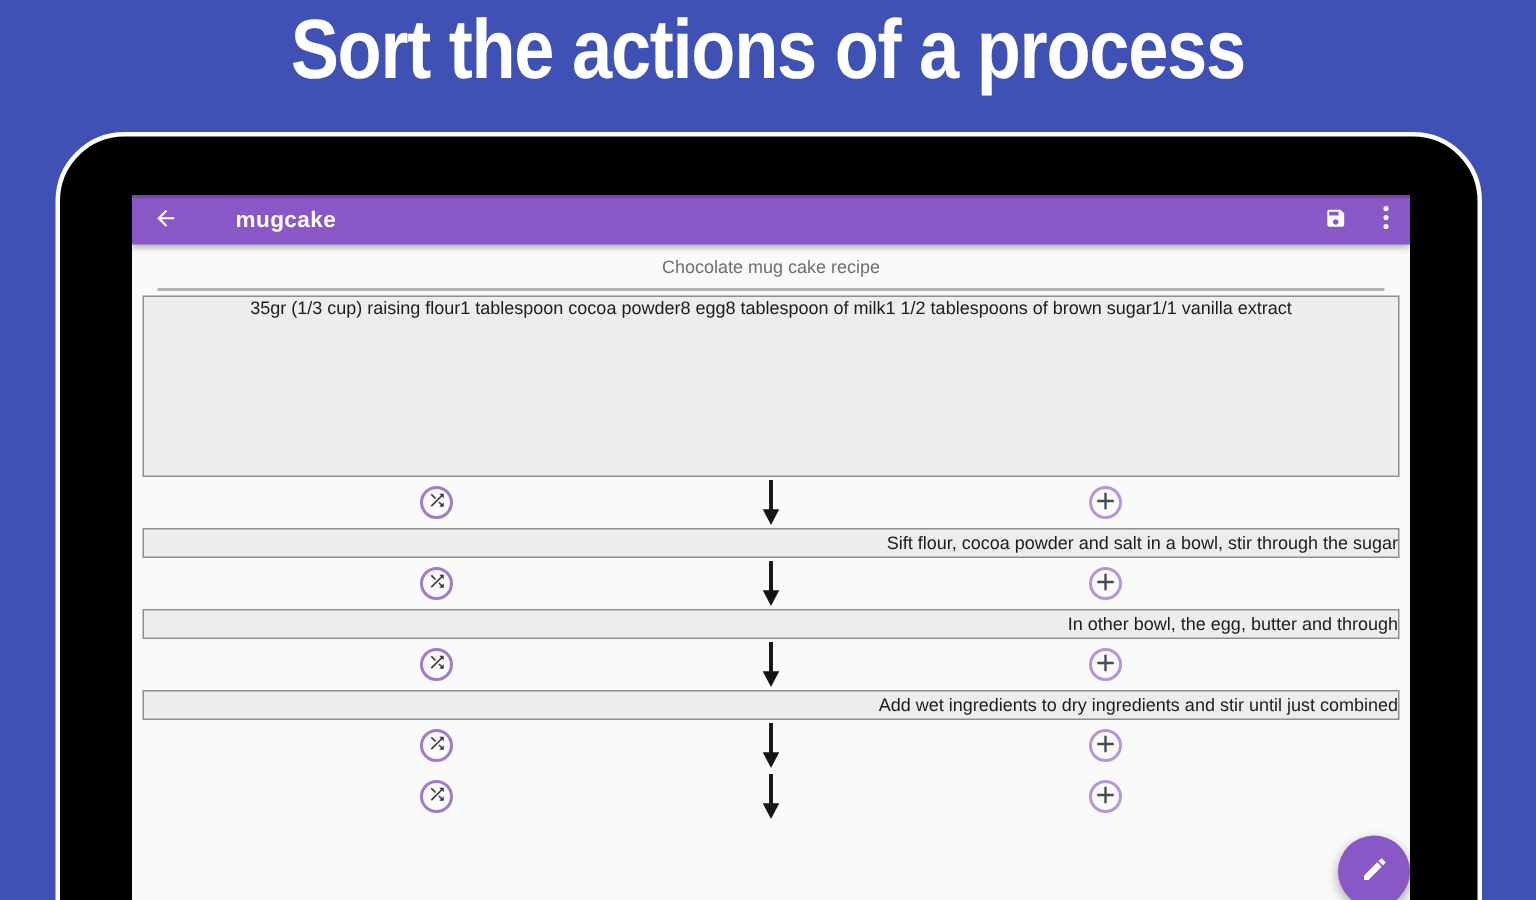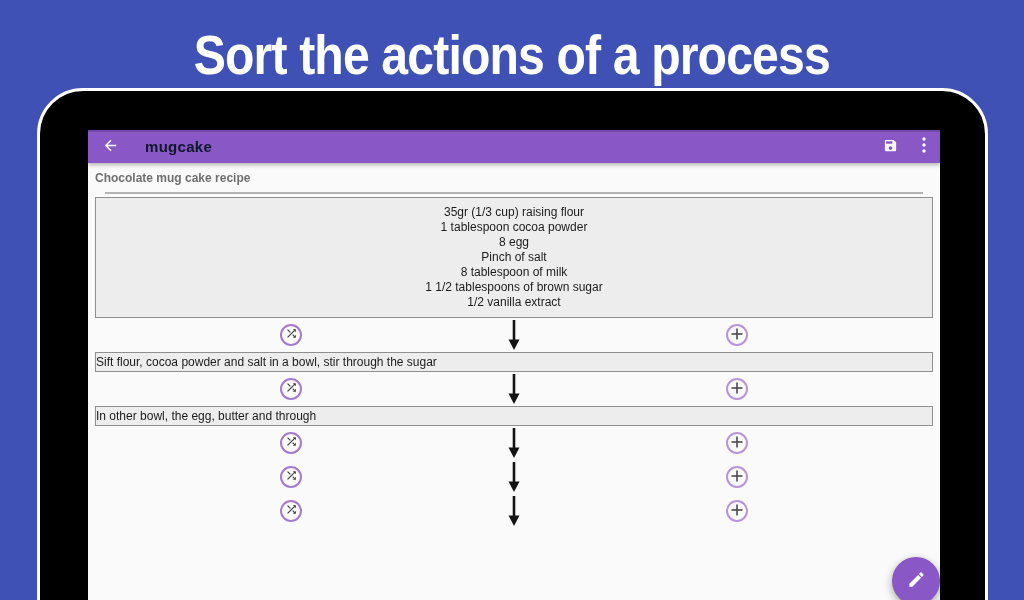--- a/index.html
+++ b/index.html
@@ -2,21 +2,21 @@
 <html><head>
 <meta charset="utf-8">
 <style>
   html,body{margin:0;padding:0;}
   body{
     width:1024px;height:600px;overflow:hidden;position:relative;
     background:#3f51b5;
     font-family:"Liberation Sans", sans-serif;
   }
   
-  .banner{height:108px;display:flex;align-items:center;justify-content:center;}
+  .banner{height:108px;display:flex;justify-content:center;}
   .banner h1{
     margin:0;color:#ffffff;font-size:56px;font-weight:700;letter-spacing:-1px;
     transform:scaleX(.86);white-space:nowrap;
   }
   
   .tablet{
     position:absolute;left:37px;top:88px;width:951px;height:600px;
     background:#000;border:3px solid #fff;border-radius:46px;box-sizing:border-box;
   }
   .screen{
@@ -24,48 +24,48 @@
     background:#fafafa;overflow:visible;
   }
   
   .appbar{
     position:relative;height:33px;background:#8a57c6;
     display:flex;align-items:center;padding:0 14px;
     box-shadow:0 2px 4px rgba(0,0,0,.28);
   }
   .appbar::before{content:"";position:absolute;top:0;left:0;right:0;height:2px;background:rgba(0,0,0,.16);}
   .back-btn{display:flex;align-items:center;background:none;border:none;padding:0;cursor:pointer;}
-  .app-title{color:#0f172a;font-size:15px;font-weight:700;margin-left:26px;letter-spacing:.3px;}
+  .app-title{color:#ffffff;font-size:15px;font-weight:700;margin-left:38px;letter-spacing:.3px;}
   .appbar-actions{margin-left:auto;display:flex;align-items:center;gap:24px;}
   .iconbtn{background:none;border:none;padding:0;display:flex;align-items:center;cursor:pointer;}
   
   .content{padding:0 7px;}
-  .recipe-head{height:34px;position:relative;text-align:left;font-weight:bold;}
+  .recipe-head{height:34px;position:relative;text-align:center;}
   .recipe-title{font-size:12px;color:#6f6f6f;line-height:31px;}
   .title-underline{position:absolute;bottom:3px;left:10px;right:10px;height:2px;background:#b3b3b3;}
   .card{
     background:#ededed;border:1px solid #8f8f8f;box-sizing:border-box;
     color:#1c1c1c;
   }
   .ingredients{
-    height:121px;display:flex;flex-direction:column;justify-content:center;
+    height:121px;display:flex;justify-content:center;
     text-align:center;font-size:12px;line-height:14.9px;
   }
   .connector{height:34px;position:relative;}
   .circle-btn{
     position:absolute;top:50%;transform:translateY(-50%);
     width:22px;height:22px;border-radius:50%;box-sizing:border-box;
     background:transparent;display:flex;align-items:center;justify-content:center;
     padding:0;cursor:pointer;
   }
   .shuffle-btn{left:185px;border:2px solid #a27bcd;}
   .plus-btn{right:185px;border:2px solid #b795da;}
   .down-arrow{position:absolute;left:50%;transform:translateX(-50%);top:2px;line-height:0;}
   .step{
-    height:20px;display:flex;align-items:center;justify-content:flex-start;
+    height:20px;display:flex;align-items:center;justify-content:flex-end;
     font-size:12px;white-space:nowrap;
   }
   .step.last{height:22px;}
   
   .fab{
     position:absolute;left:804px;top:427px;width:48px;height:48px;border-radius:50%;
     background:#8a57c6;border:none;cursor:pointer;
     box-shadow:0 3px 8px rgba(0,0,0,.35);
     display:flex;align-items:center;justify-content:center;
   }
@@ -113,24 +113,23 @@
 
       <div class="recipe-head">
         <div class="recipe-title">Chocolate mug cake recipe</div>
         <div class="title-underline"></div>
       </div>
 
       <div class="card ingredients">
         <div>35gr (1/3 cup) raising flour</div>
         <div>1 tablespoon cocoa powder</div>
         <div>8 egg</div>
-        <div>Pinch of salt</div>
         <div>8 tablespoon of milk</div>
         <div>1 1/2 tablespoons of brown sugar</div>
-        <div>1/2 vanilla extract</div>
+        <div>1/1 vanilla extract</div>
       </div>
 
       <div class="connector">
         <button class="circle-btn shuffle-btn">
           <span><svg width="13" height="13" viewBox="0 0 24 24">
                 <path d="M10.59 9.17L5.41 4 4 5.41l5.17 5.17 1.42-1.41zM14.5 4l2.04 2.04L4 18.59 5.41 20 17.96 7.46 20 9.5V4h-5.5zm.33 9.41l-1.41 1.41 3.13 3.13L14.5 20H20v-5.5l-2.04 2.04-3.13-3.13z" fill="#3a3a3a"></path>
               </svg></span>
         </button>
         <span class="down-arrow"><svg width="14" height="30" viewBox="0 0 14 30">
               <line x1="7" y1="0" x2="7" y2="21" stroke="#141414" stroke-width="2.6"></line>
@@ -178,20 +177,23 @@
               <line x1="7" y1="0" x2="7" y2="21" stroke="#141414" stroke-width="2.6"></line>
               <polygon points="1.5,19.5 12.5,19.5 7,30" fill="#141414"></polygon>
             </svg></span>
         <button class="circle-btn plus-btn">
           <span><svg width="12" height="12" viewBox="0 0 12 12">
                 <line x1="6" y1="0.5" x2="6" y2="11.5" stroke="#4a4a4a" stroke-width="1.6"></line>
                 <line x1="0.5" y1="6" x2="11.5" y2="6" stroke="#4a4a4a" stroke-width="1.6"></line>
               </svg></span>
         </button>
       </div>
+      <div class="card step">
+          <span>Add wet ingredients to dry ingredients and stir until just combined</span>
+        </div>
 
       <div class="connector">
         <button class="circle-btn shuffle-btn">
           <span><svg width="13" height="13" viewBox="0 0 24 24">
                 <path d="M10.59 9.17L5.41 4 4 5.41l5.17 5.17 1.42-1.41zM14.5 4l2.04 2.04L4 18.59 5.41 20 17.96 7.46 20 9.5V4h-5.5zm.33 9.41l-1.41 1.41 3.13 3.13L14.5 20H20v-5.5l-2.04 2.04-3.13-3.13z" fill="#3a3a3a"></path>
               </svg></span>
         </button>
         <span class="down-arrow"><svg width="14" height="30" viewBox="0 0 14 30">
               <line x1="7" y1="0" x2="7" y2="21" stroke="#141414" stroke-width="2.6"></line>
               <polygon points="1.5,19.5 12.5,19.5 7,30" fill="#141414"></polygon>

